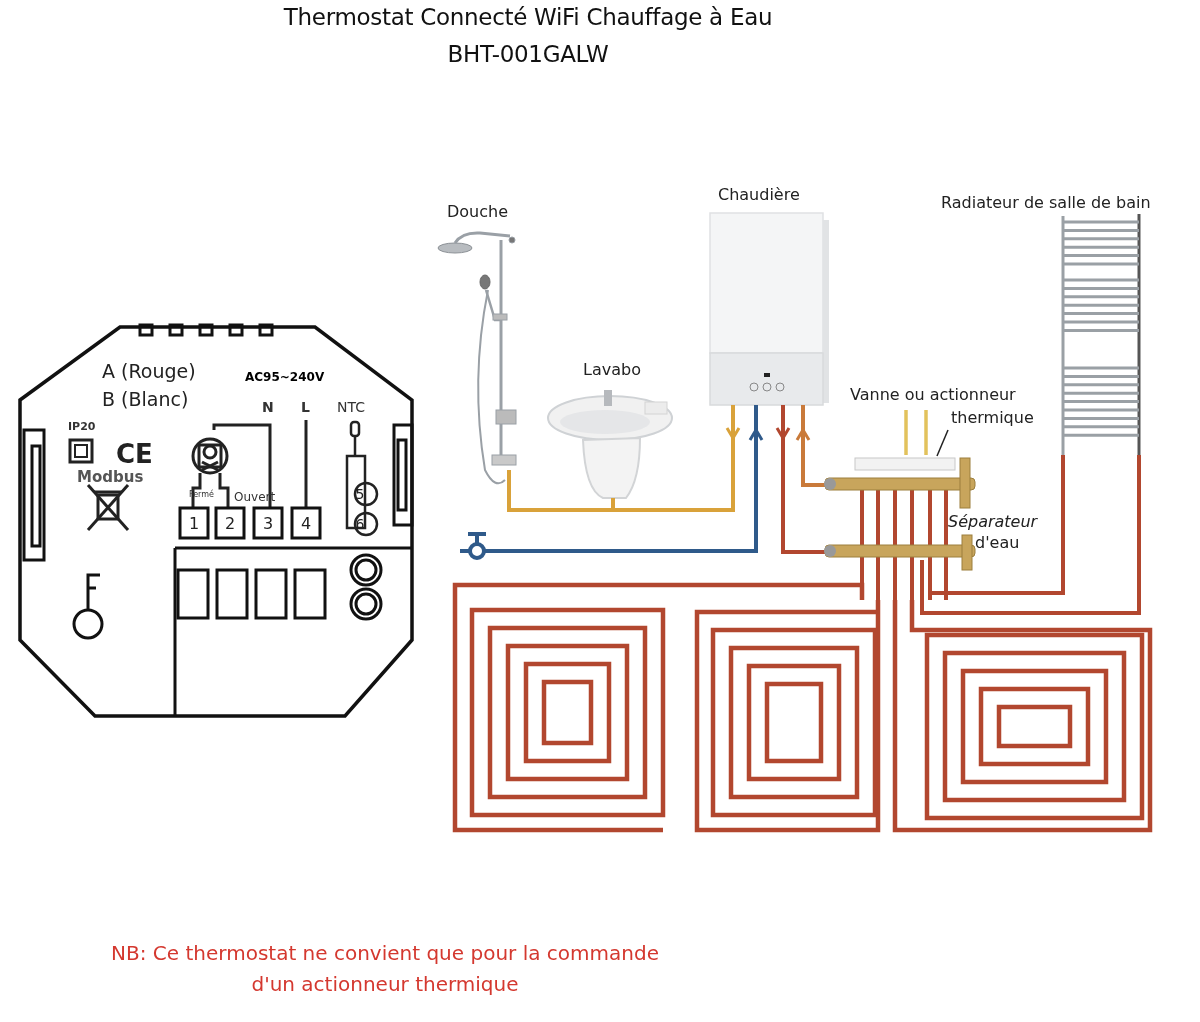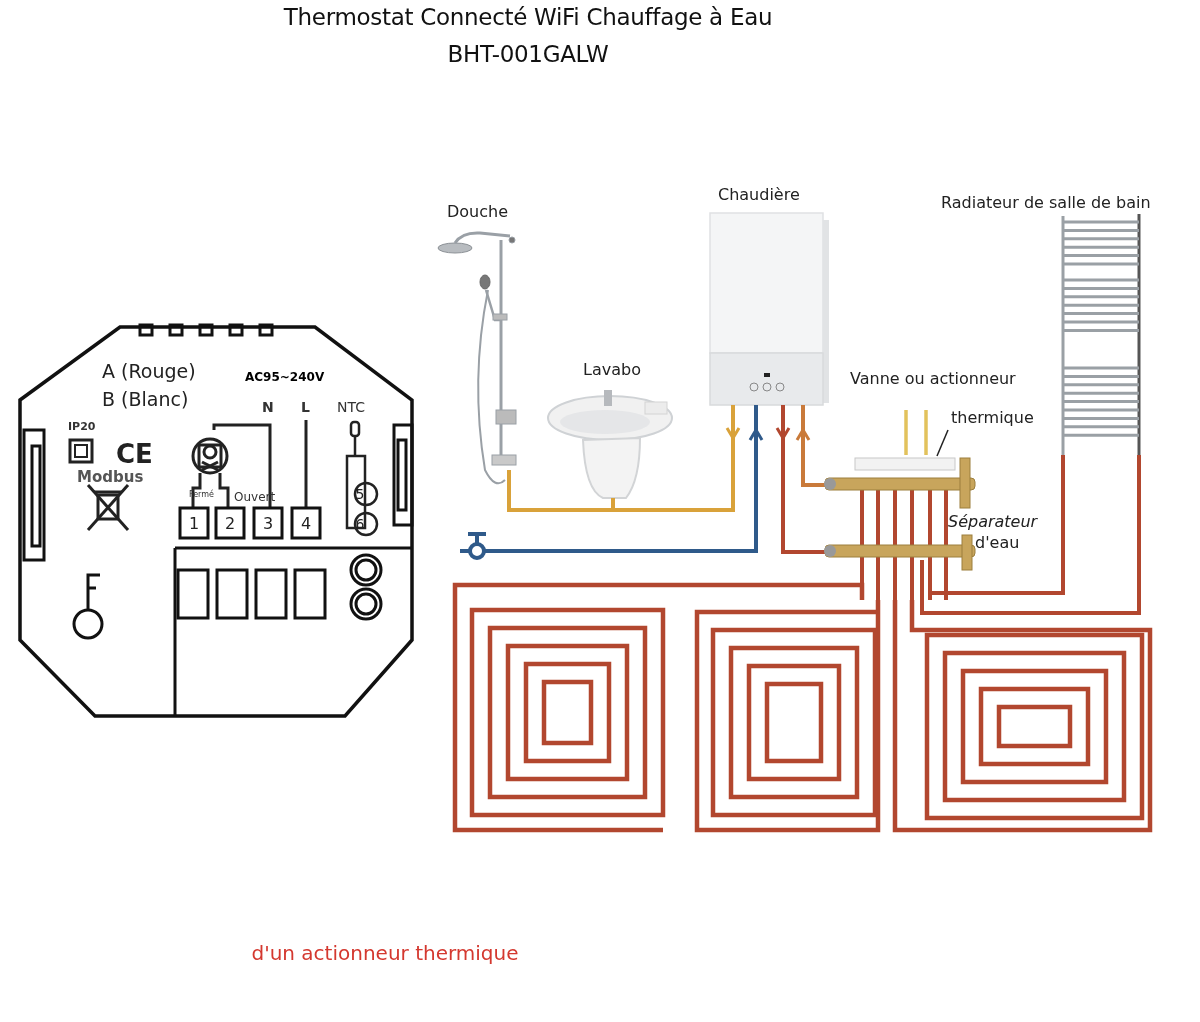--- a/index.html
+++ b/index.html
@@ -250,20 +250,21 @@
   <g fill="none" stroke="#b2472f" stroke-width="4">
     <polyline points="930,560 930,593 1063,593 1063,455"></polyline>
     <polyline points="922,560 922,613 1139,613 1139,455"></polyline>
   </g>
 </svg>
 
 <div class="lbl" style="left:447px;top:202px;">Douche</div>
 <div class="lbl" style="left:583px;top:360px;">Lavabo</div>
 <div class="lbl" style="left:718px;top:185px;">Chaudière</div>
 <div class="lbl" style="left:941px;top:193px;">Radiateur de salle de bain</div>
-<div class="lbl" style="left:850px;top:369px;">Vanne ou actionneur</div>
+<div class="lbl" style="left:850px;top:385px;">Vanne ou actionneur</div>
 <div class="lbl" style="left:951px;top:408px;">thermique</div>
 <div class="lbl" style="left:948px;top:512px;font-style:italic;">Séparateur</div>
 <div class="lbl" style="left:975px;top:533px;">d'eau</div>
 
 <div class="note">
+  <div>NB: Ce thermostat ne convient que pour la commande</div>
   <div>d'un actionneur thermique</div>
 </div>
 
 </body></html>

